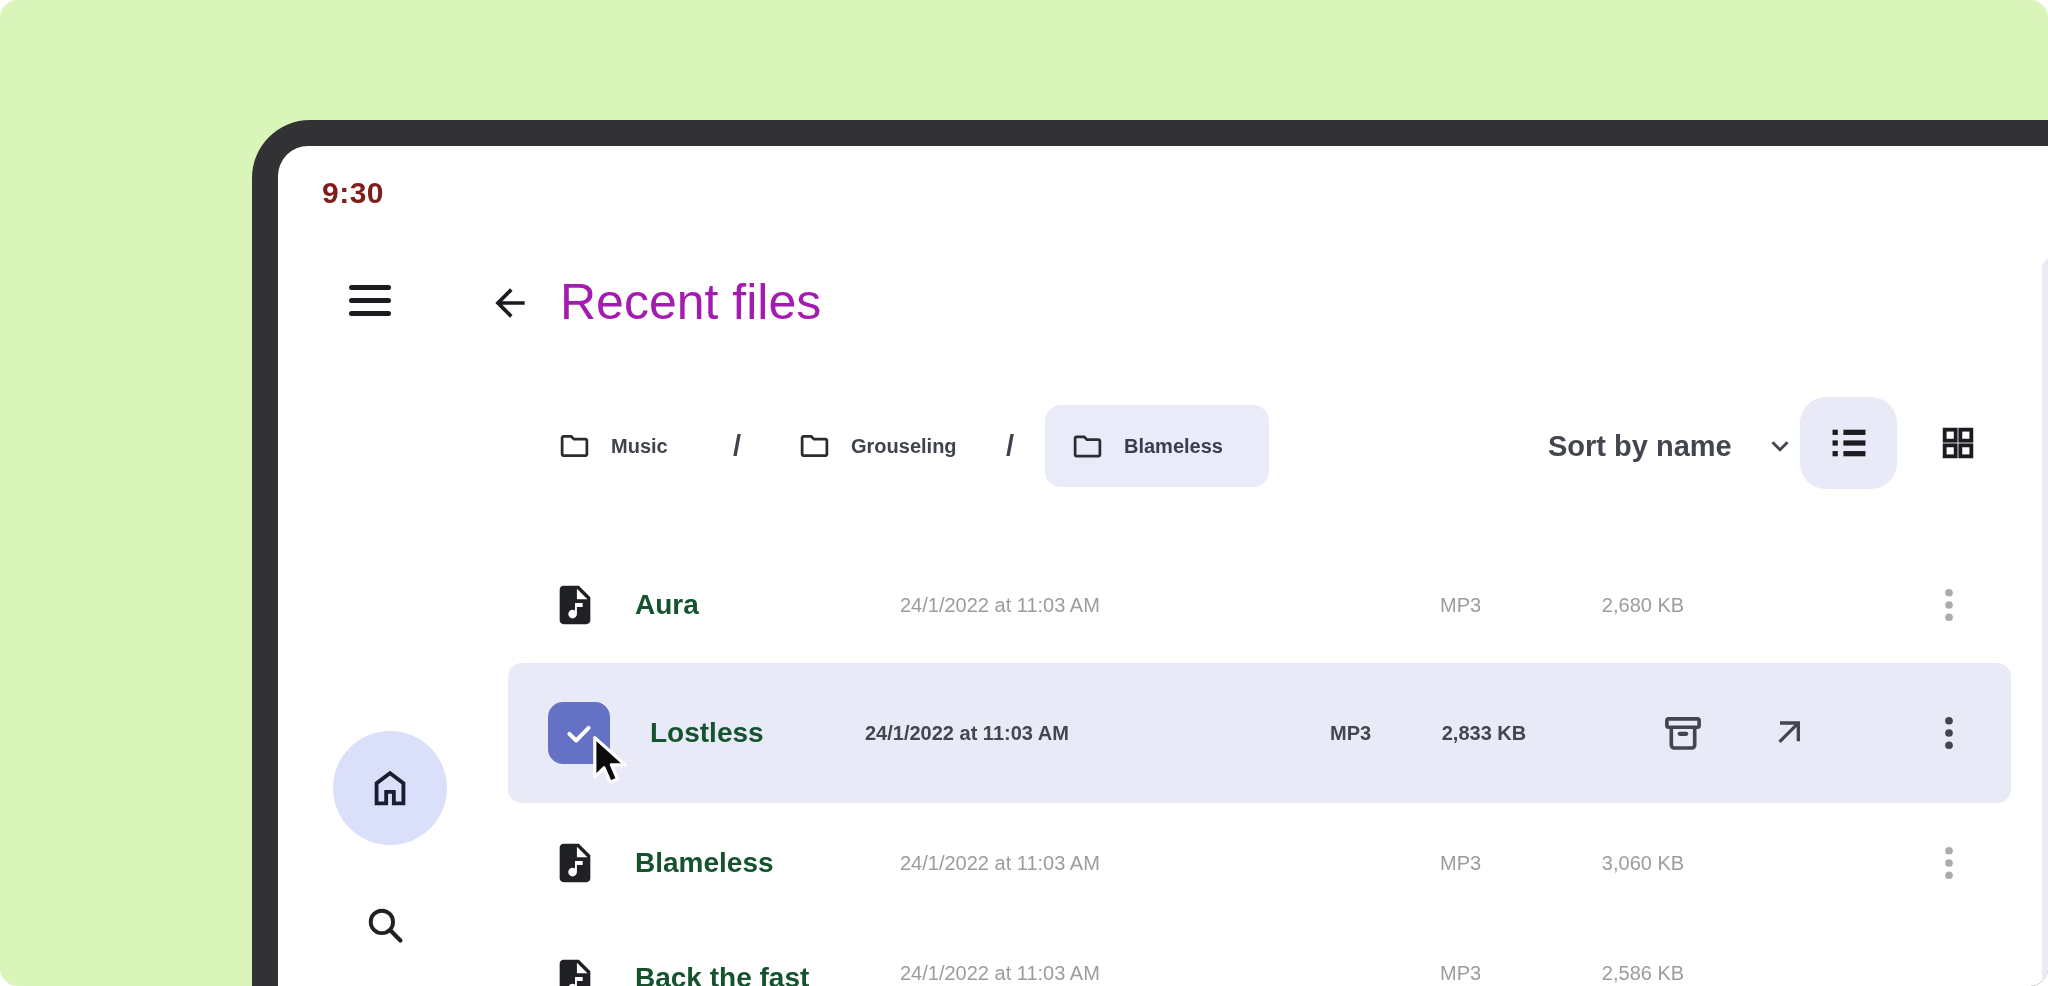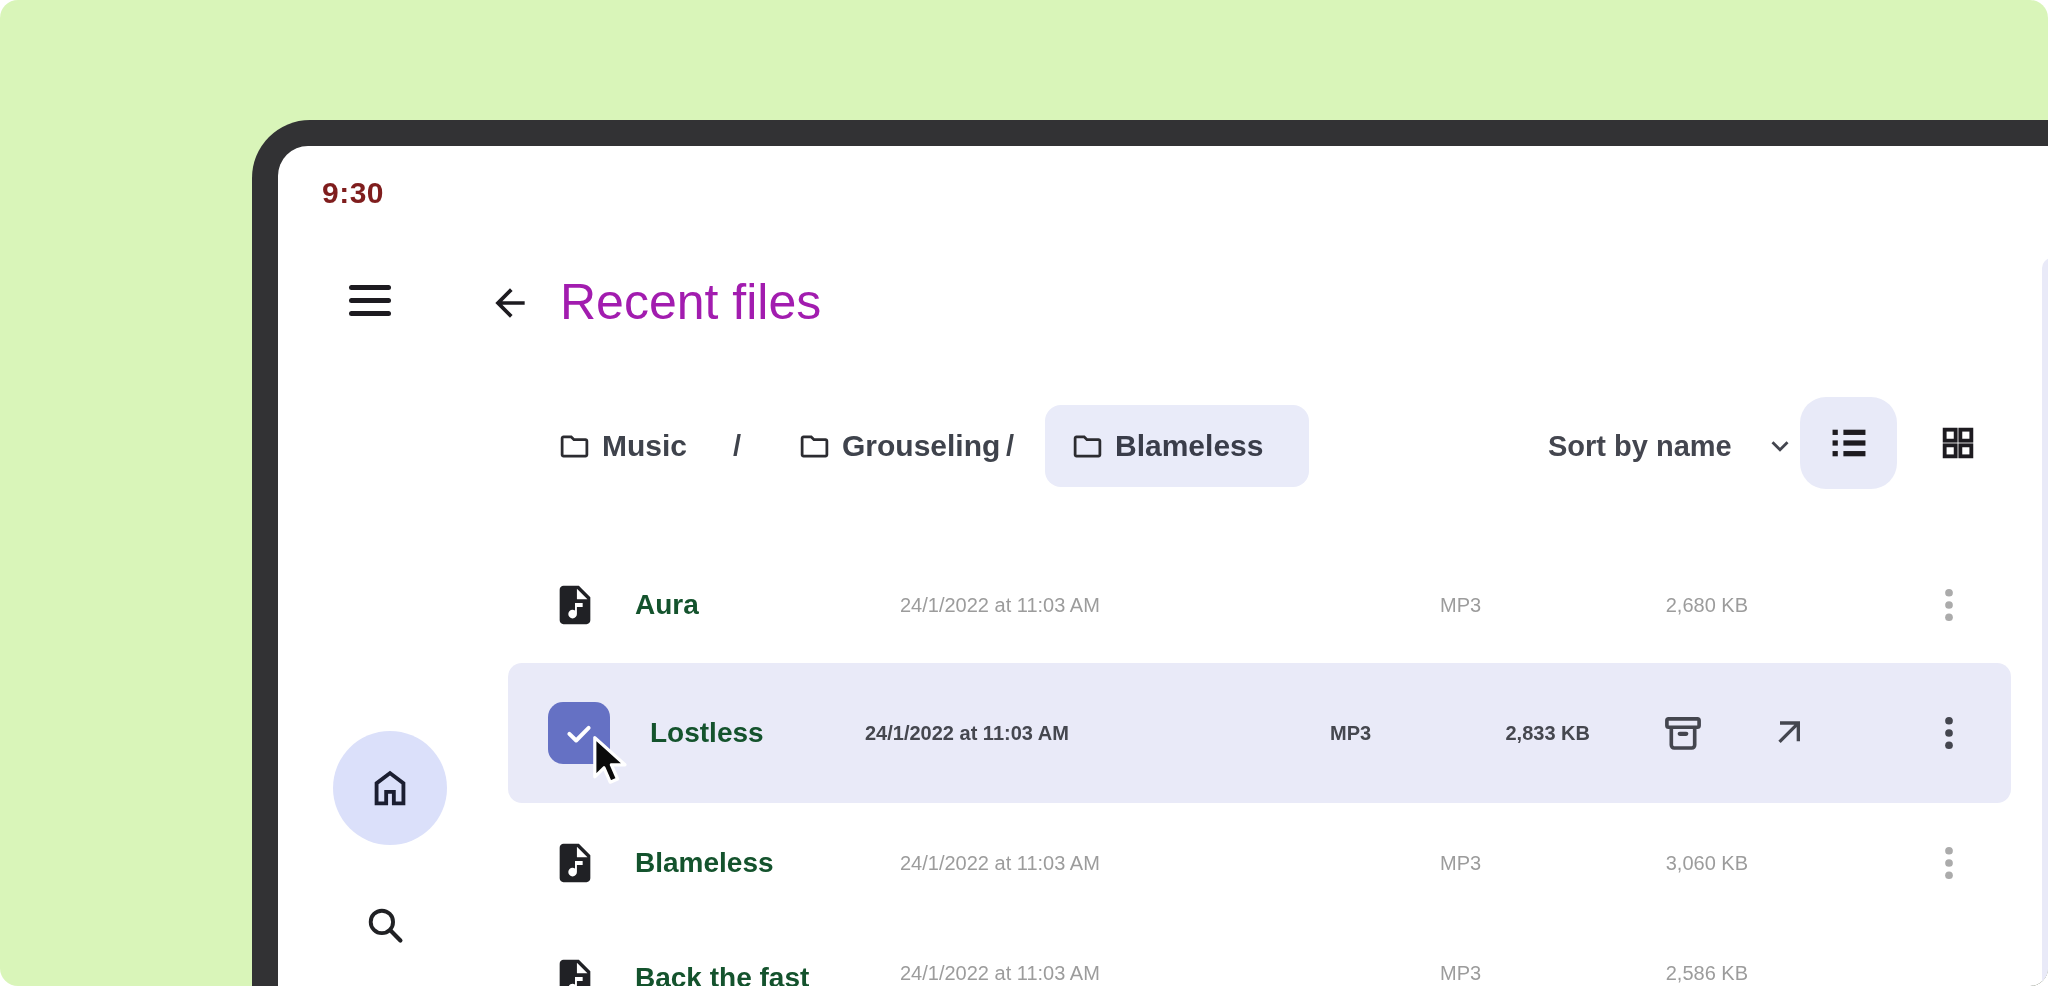--- a/index.html
+++ b/index.html
@@ -17,41 +17,41 @@
          color:#7f1d1d;letter-spacing:.5px;}
   
   .hamburger{position:absolute;left:68px;top:136px;width:48px;height:40px;cursor:pointer;}
   .hamburger i{position:absolute;left:3px;width:42px;height:4.5px;border-radius:3px;background:#1D1B20;display:block;}
   .hamburger i:nth-child(1){top:3px}.hamburger i:nth-child(2){top:16px}.hamburger i:nth-child(3){top:29px}
   .back{position:absolute;left:210px;top:135px;width:44px;height:44px;}
   .title{position:absolute;left:282px;top:124px;font-size:50px;line-height:64px;
          font-weight:400;color:#a21caf;white-space:nowrap;}
   
   .crumbbar{position:absolute;left:0;top:259px;width:1800px;height:82px;}
-  .crumb{position:absolute;top:50%;transform:translateY(-50%);display:flex;align-items:center;gap:11px;
-         font-size:30px;font-weight:700;color:#3F434C;white-space:nowrap;cursor:pointer;}
+  .crumb{position:absolute;top:50%;transform:translateY(-50%);display:flex;align-items:center;gap:20px;
+         font-size:20px;font-weight:700;color:#3F434C;white-space:nowrap;cursor:pointer;}
   .crumb-sep{position:absolute;top:50%;transform:translateY(-50%);font-size:29px;font-weight:700;color:#3F434C;}
   .chip{height:82px;top:0;transform:none;background:#E9EBF9;border-radius:16px;
         padding:0 46px 0 26px;color:#3A3D4A;}
   
   .sort{position:absolute;left:1270px;top:259px;height:82px;display:flex;align-items:center;gap:31px;
         font-size:29px;font-weight:700;color:#44464F;cursor:pointer;white-space:nowrap;}
   .toggle-list{position:absolute;left:1522px;top:251px;width:97px;height:92px;border-radius:26px;
         background:#E8EAF8;display:flex;align-items:center;justify-content:center;cursor:pointer;}
   .toggle-grid{position:absolute;left:1640px;top:251px;width:80px;height:92px;
         display:flex;align-items:center;justify-content:center;cursor:pointer;}
   
   .row{position:absolute;left:230px;width:1503px;height:90px;cursor:pointer;}
   .cell{position:absolute;top:50%;transform:translateY(-50%);white-space:nowrap;}
   .c-icon{left:44px;height:46px;}
   .c-name{left:127px;font-size:28px;font-weight:700;color:#14532d;}
   .meta{font-size:20px;font-weight:400;color:#9C9C9C;}
   .c-date{left:392px;}
   .c-type{left:932px;}
-  .c-size{left:1030px;width:210px;text-align:right;}
+  .c-size{left:1030px;width:210px;text-align:center;}
   .c-dots{left:1420px;height:42px;}
   .row.sel{height:140px;background:#E9EAF8;border-radius:14px;}
   .row.sel .meta{color:#45474F;font-weight:700;}
   .row.sel .c-name{left:142px;}
   .row.sel .c-date{left:357px;}
   .row.sel .c-type{left:822px;}
   .row.sel .c-size{left:870px;width:212px;}
   .c-check{position:absolute;left:40px;top:39px;width:62px;height:62px;border-radius:15px;
            background:#6571C4;display:flex;align-items:center;justify-content:center;cursor:pointer;}
   .c-archive{left:1152px;height:46px;}

